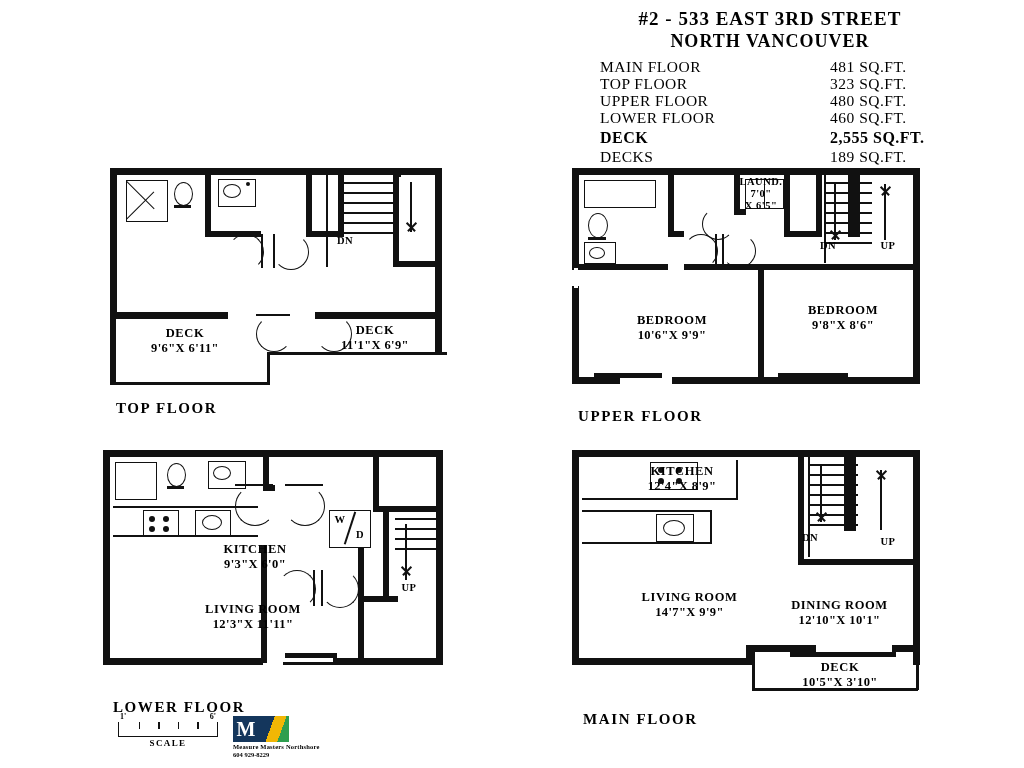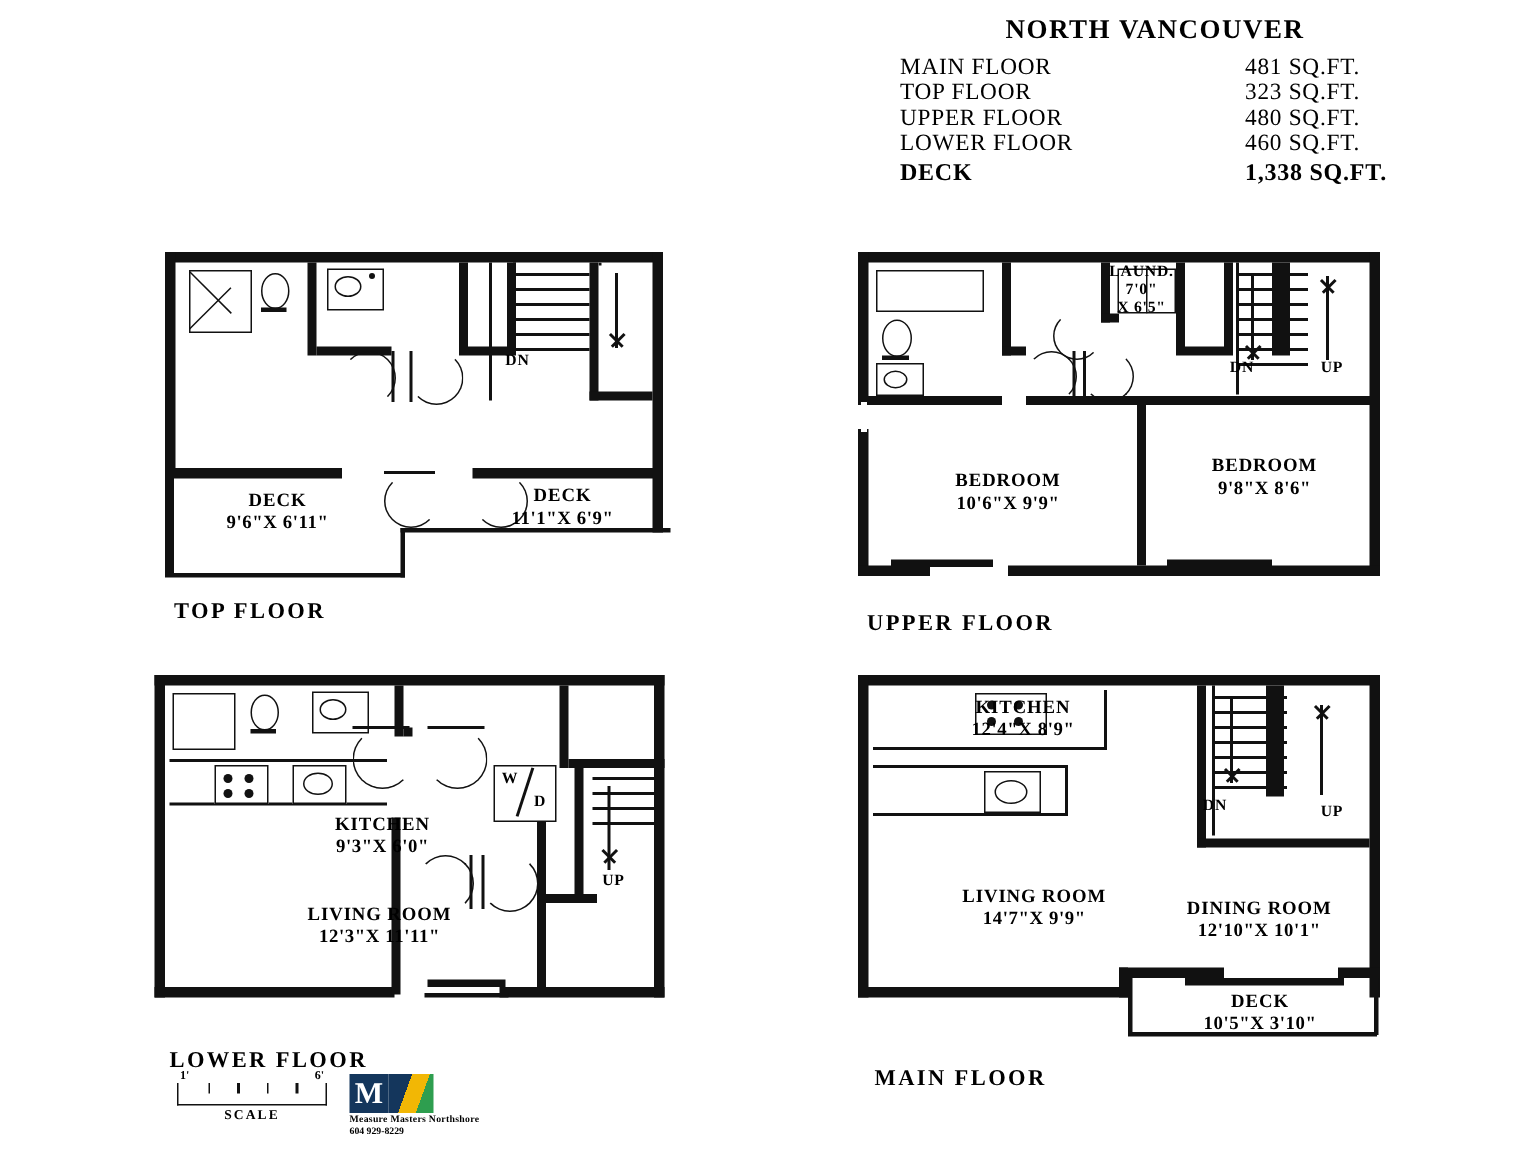--- a/index.html
+++ b/index.html
@@ -82,41 +82,46 @@
   #logo .mbox{width:26px;height:26px;background:#14365c;color:#fff;font-weight:bold;
     font-size:20px;line-height:26px;text-align:center;font-family:"Liberation Serif",serif;}
   #logo .swoosh{width:30px;height:26px;background:linear-gradient(110deg,#14365c 0 40%,#f2b705 40% 70%,#2e9e4f 70% 100%);}
   #logo .l1{font-size:6.5px;font-weight:bold;letter-spacing:0.2px;margin-top:1px;}
   #logo .l2{font-size:6.5px;font-weight:bold;margin-top:1px;}
 </style>
 </head>
 <body>
 
 <div id="header" class="abs">
+  <div class="addr1">#2 - 533 EAST 3RD STREET</div>
   <div class="addr2">NORTH VANCOUVER</div>
   <div id="areas">
     <div class="row">
       <span>MAIN FLOOR</span>
       <span class="v">481 SQ.FT.</span>
     </div>
     <div class="row">
       <span>TOP FLOOR</span>
       <span class="v">323 SQ.FT.</span>
     </div>
     <div class="row">
       <span>UPPER FLOOR</span>
       <span class="v">480 SQ.FT.</span>
     </div>
     <div class="row">
       <span>LOWER FLOOR</span>
       <span class="v">460 SQ.FT.</span>
     </div>
     <div class="row total">
       <span>DECK</span>
-      <span class="v">1,338 SQ.FT.</span>
+      <span class="v">2,555 SQ.FT.</span>
+    </div>
+    <div class="row decks">
+      <span>DECKS</span>
+      <span class="v">189 SQ.FT.</span>
     </div>
   </div>
 </div>
 
 <div class="plan" style="left:110px;top:168px;width:340px;height:230px;">
 
   <div class="wall" style="left:0;top:0;width:332px;height:7px;"></div>
   <div class="wall" style="left:0;top:0;width:7px;height:150px;"></div>
   <div class="wall" style="left:325px;top:0;width:7px;height:150px;"></div>
 

